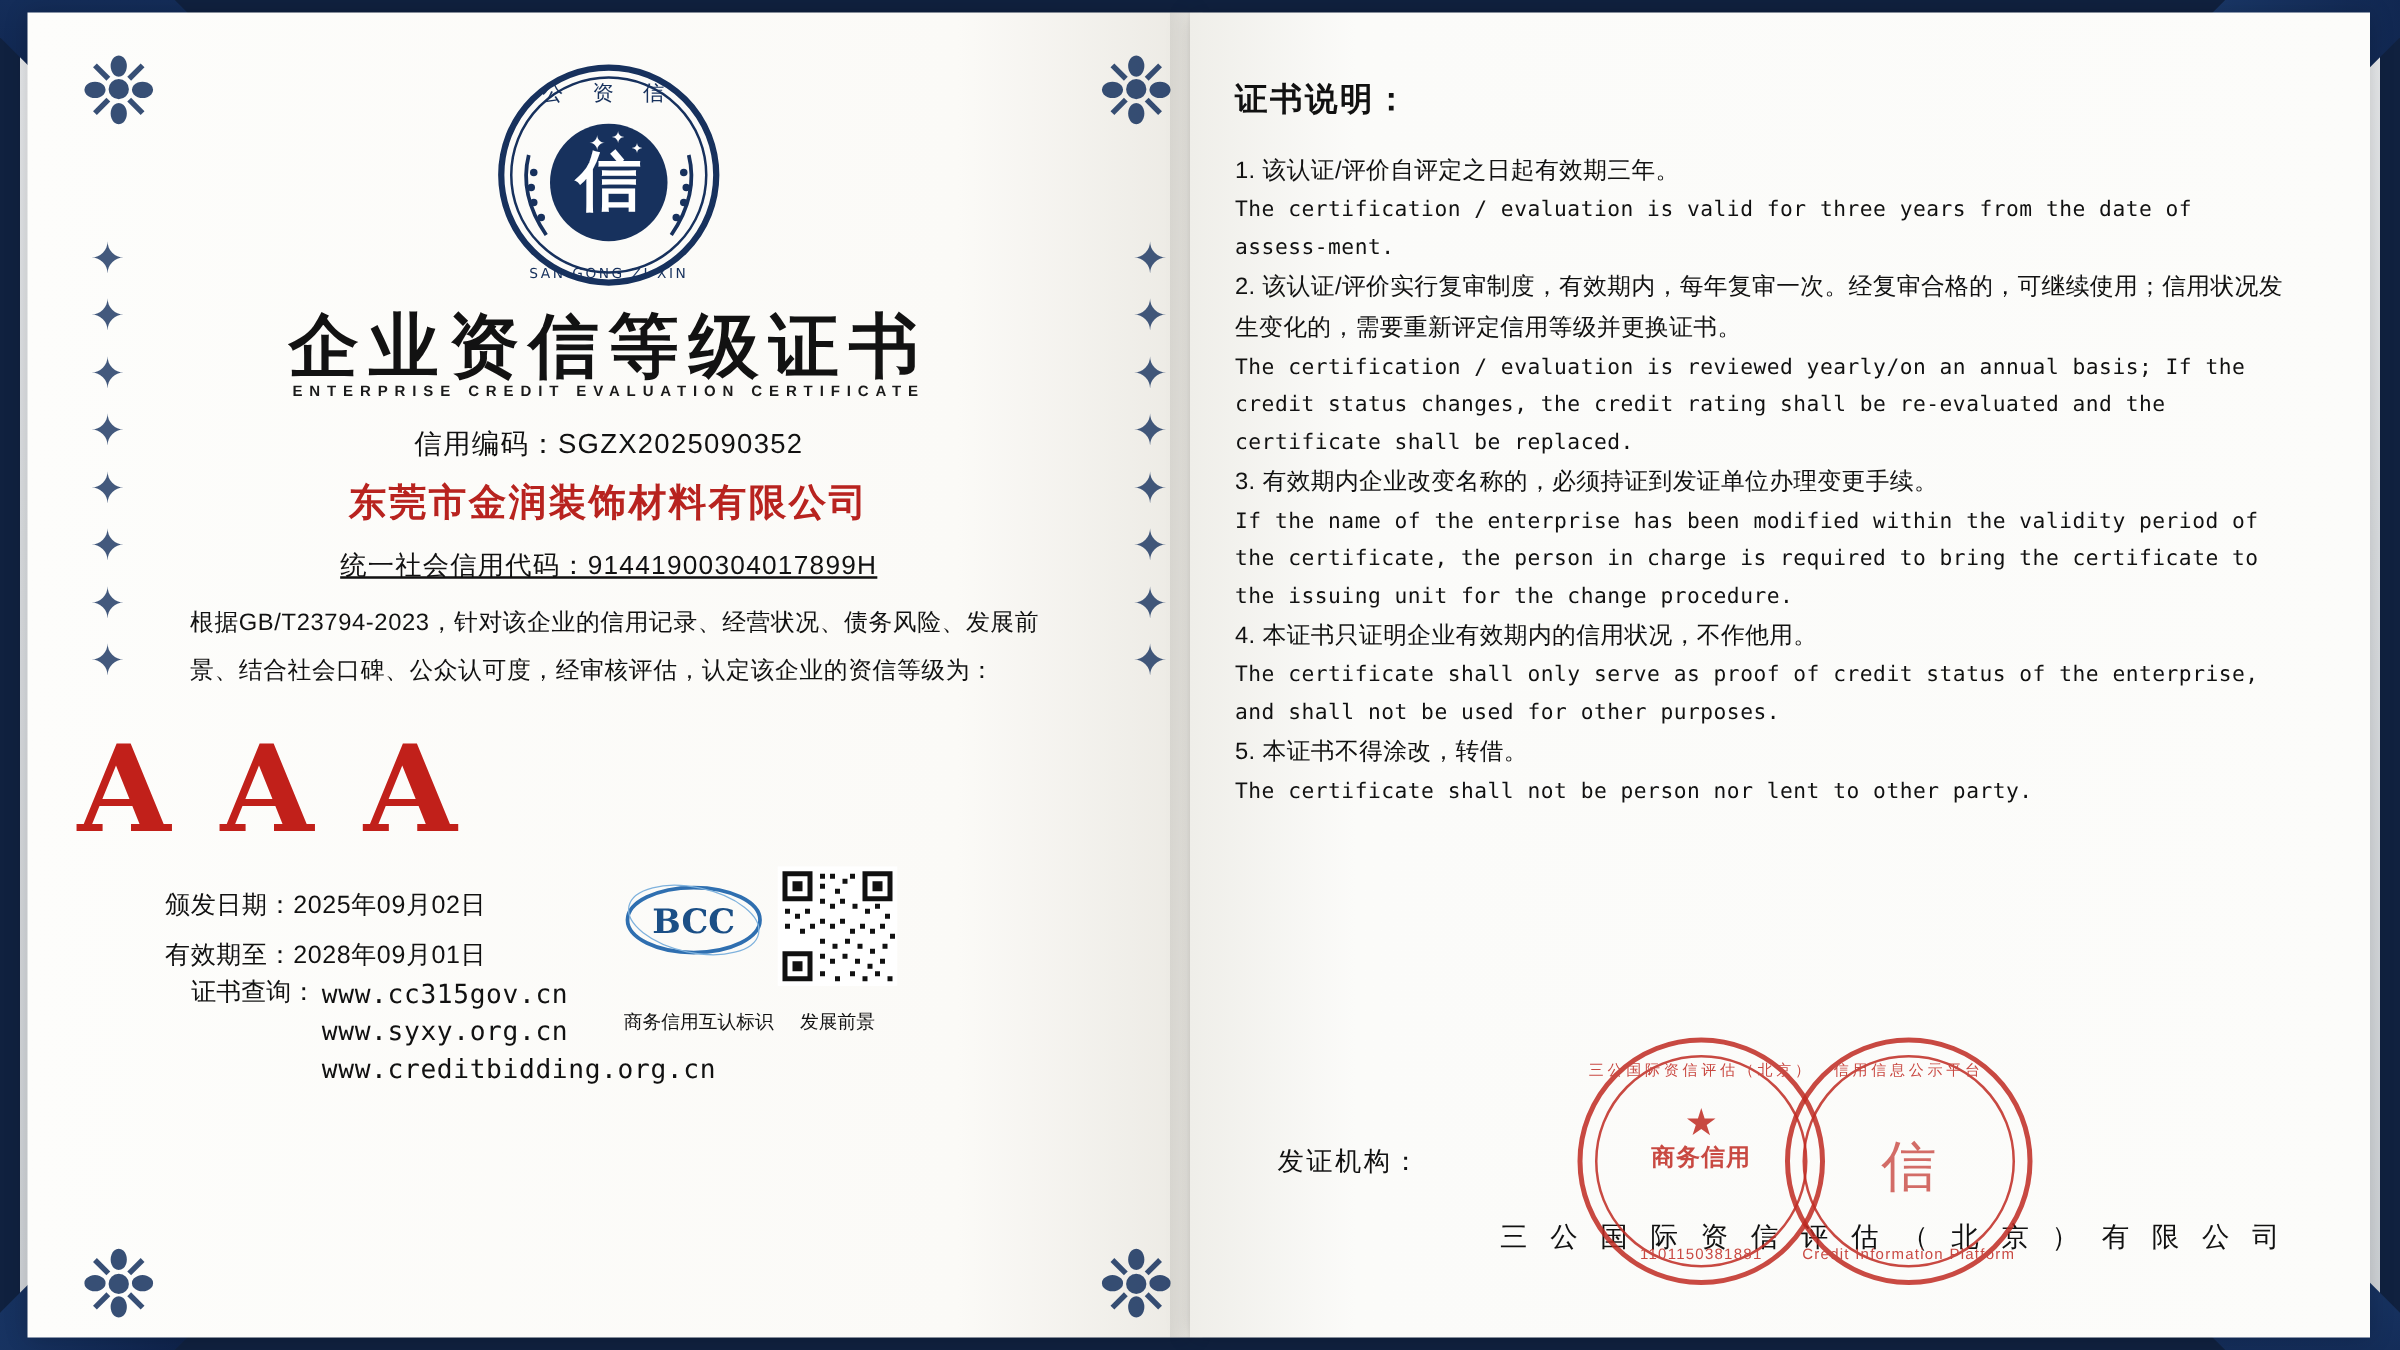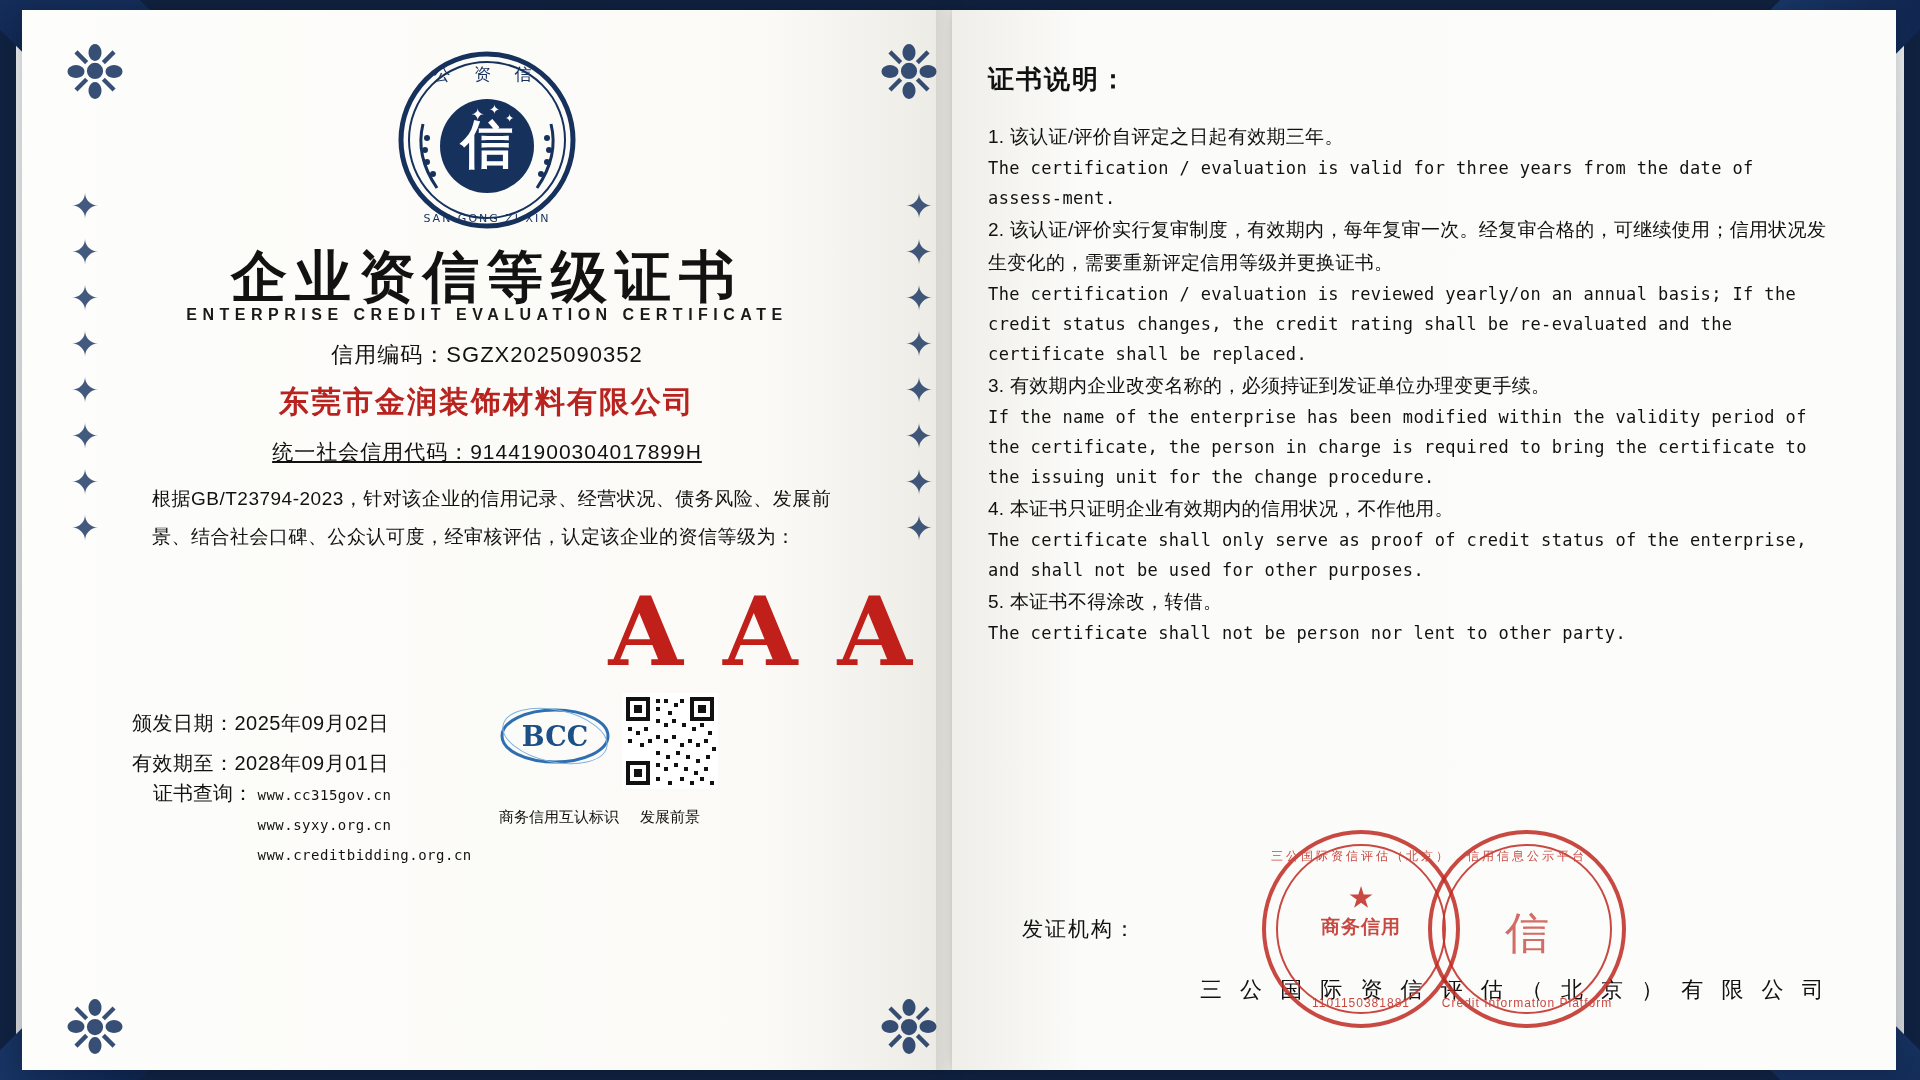--- a/index.html
+++ b/index.html
@@ -70,53 +70,53 @@
   #emblem svg{display:block;}
 
   #title-cn{
     position:absolute;left:0;right:0;top:230px;text-align:center;
     font-family:"DejaVu Serif", serif;
     font-size:56px;font-weight:bold;letter-spacing:8px;color:#121212;
     white-space:nowrap;
   }
   #title-en{
     position:absolute;left:0;right:0;top:296px;text-align:center;
-    font-size:16px;letter-spacing:5.5px;color:#1a1a1a;font-weight:bold;
+    font-size:12px;letter-spacing:5.5px;color:#1a1a1a;font-weight:bold;
   }
   #credit-code-line{
     position:absolute;left:0;right:0;top:330px;text-align:center;
     font-size:22px;color:#111;letter-spacing:1px;
   }
   #company-name{
     position:absolute;left:0;right:0;top:372px;text-align:center;
     font-size:30px;font-weight:bold;color:#b8231f;letter-spacing:2px;
   }
   #uscc-line{
     position:absolute;left:0;right:0;top:428px;text-align:center;
     font-size:21px;color:#111;letter-spacing:1px;text-decoration:underline;
   }
   #body-paragraph{
     position:absolute;left:130px;width:680px;top:470px;
     font-size:19px;line-height:38px;color:#111;text-align:left;
     letter-spacing:.5px;
   }
   #grade{
-    position:absolute;left:0;right:0;top:565px;text-align:right;
+    position:absolute;left:0;right:0;top:565px;text-align:left;
     font-family:"DejaVu Serif", serif;
     font-size:96px;font-weight:bold;color:#c1201a;letter-spacing:40px;
     text-indent:40px;
   }
 
   
   #issue-block{position:absolute;left:110px;top:700px;width:400px;}
   .info-row{font-size:20px;color:#111;margin-bottom:13px;letter-spacing:.5px;}
   .info-label{display:inline-block;}
   #query-block{position:absolute;left:110px;top:770px;width:430px;margin-left:21px;}
   .query-head{font-size:20px;color:#111;}
-  .query-url{font-size:14px;color:#111;letter-spacing:.5px;line-height:30px;
+  .query-url{font-size:21px;color:#111;letter-spacing:.5px;line-height:30px;
              font-family:"DejaVu Sans Mono", monospace;}
 
   
   #bcc-logo{position:absolute;left:478px;top:695px;width:110px;height:62px;}
   #bcc-caption{position:absolute;left:452px;top:798px;width:170px;text-align:center;
     font-size:15px;color:#111;}
   
   #qr{position:absolute;left:600px;top:683px;width:96px;height:96px;}
   #qr-caption{position:absolute;left:600px;top:798px;width:96px;text-align:center;
     font-size:15px;color:#111;}

